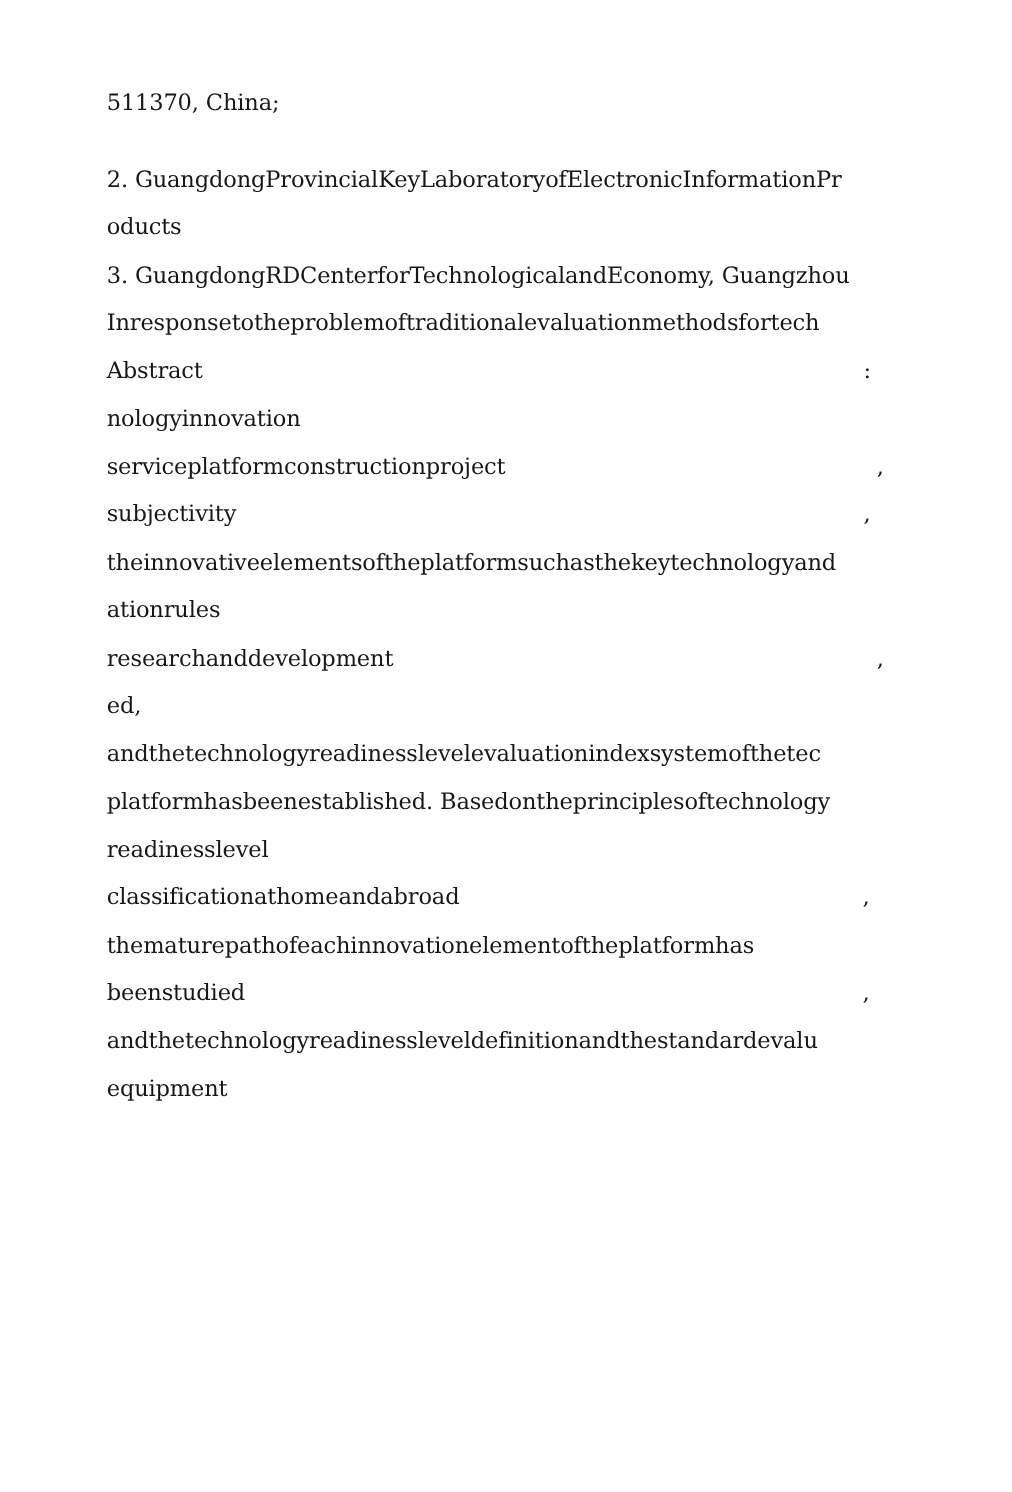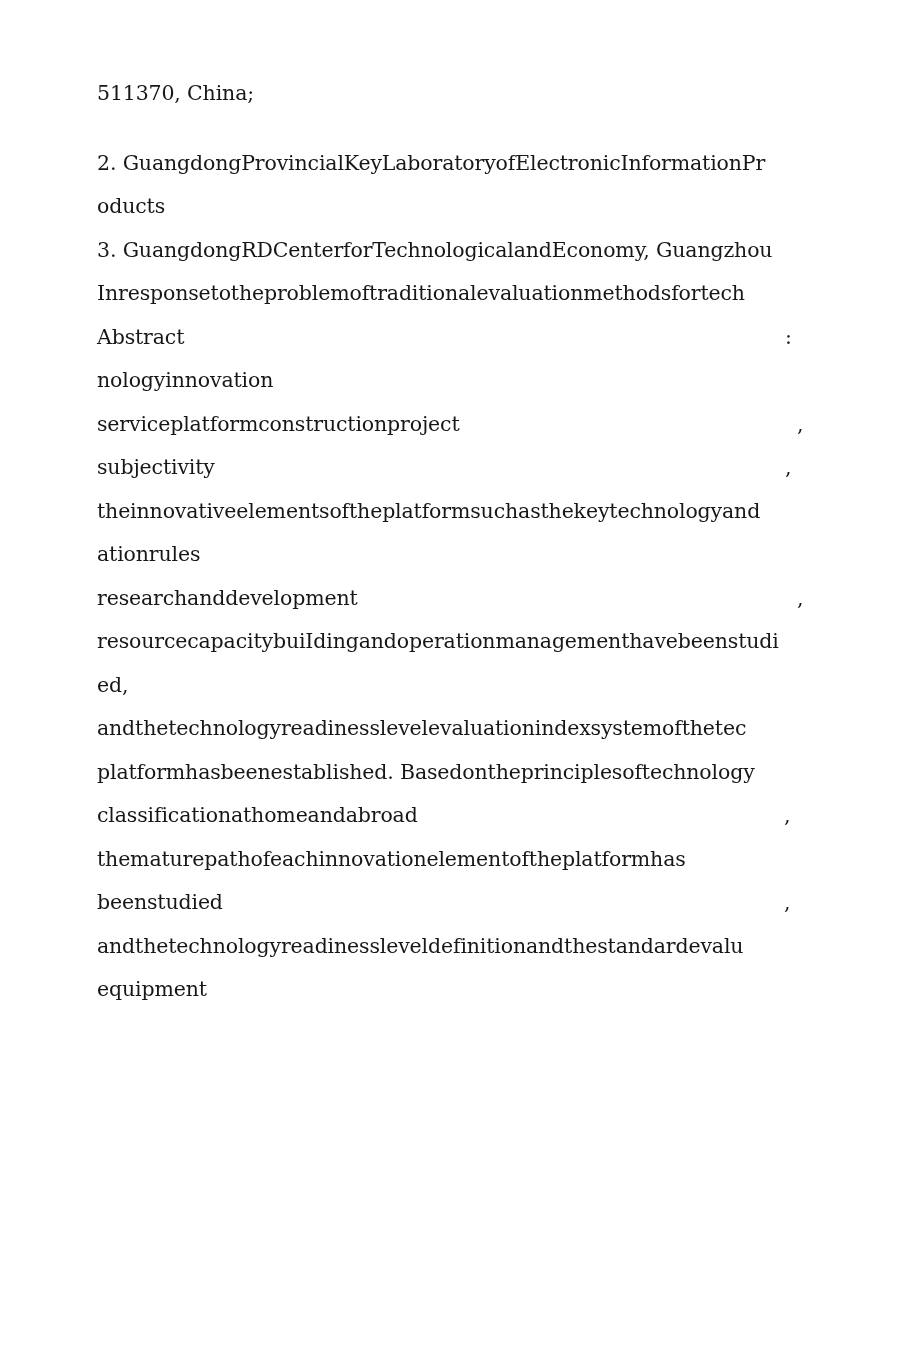--- a/index.html
+++ b/index.html
@@ -123,37 +123,37 @@
 
     <div class="line">
       <span class="seg-main">ationrules</span>
     </div>
 
     <div class="line">
       <span class="seg-main">researchanddevelopment</span>
       <span class="seg-tail tail-p800">,</span>
     </div>
 
-    <div class="line">
-      <span class="seg-main">resourcecapacitybuiIdingandoperationmanagementhavebeenstudi</span>
-    </div>
 
     <div class="line">
       <span class="seg-main">ed,</span>
     </div>
 
     <div class="line">
       <span class="seg-main">andthetechnologyreadinesslevelevaluationindexsystemofthetec</span>
     </div>
 
 
     <div class="line">
       <span class="seg-main">platformhasbeenestablished. Basedontheprinciplesoftechnology</span>
     </div>
 
+    <div class="line">
+      <span class="seg-main">readinesslevel</span>
+    </div>
 
     <div class="line">
       <span class="seg-main">classificationathomeandabroad</span>
       <span class="seg-tail tail-p787">,</span>
     </div>
 
     <div class="line">
       <span class="seg-main">thematurepathofeachinnovationelementoftheplatformhas</span>
     </div>
 

